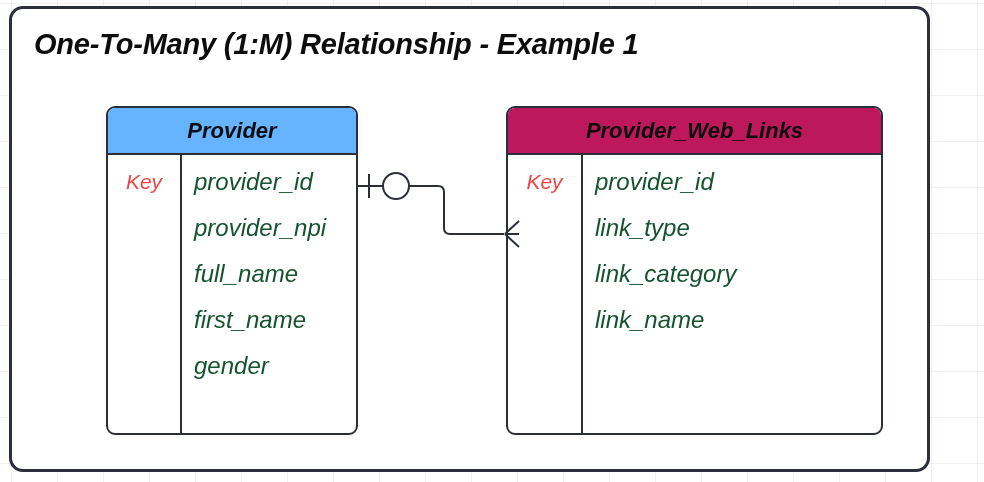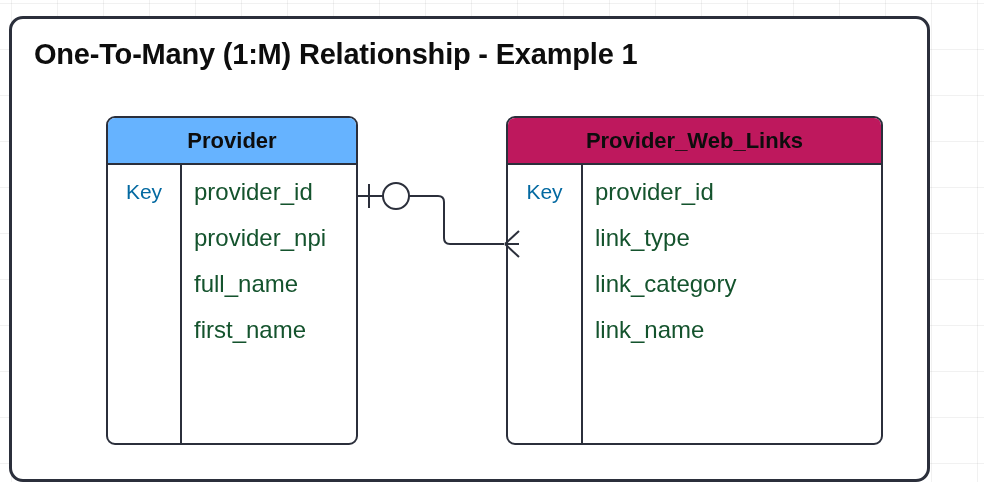--- a/index.html
+++ b/index.html
@@ -25,27 +25,28 @@
       linear-gradient(to right, rgba(0,0,0,0.055) 1px, transparent 1px),
       linear-gradient(to bottom, rgba(0,0,0,0.055) 1px, transparent 1px);
     background-size: 46px 46px;
     background-position: 11px 3px;
   }
 
   
   #frame {
     position: absolute;
     left: 9px;
-    top: 16px;
+    top: 6px;
     width: 921px;
     height: 466px;
     box-sizing: border-box;
     background: #ffffff;
     border: 3px solid #2B2F3B;
     border-radius: 14px;
+    font-style: italic;
   }
 
   
   #diagram-title {
     position: absolute;
     left: 22px;
     top: 19px;
     font-size: 29px;
     font-weight: bold;
     color: #0d0d0d;
@@ -80,21 +81,21 @@
     height: calc(100% - 47px);
   }
   .key-col {
     box-sizing: border-box;
     border-right: 2px solid #2B2F3B;
     flex: 0 0 auto;
     padding-top: 4px;
   }
   .key-label {
     font-size: 21px;
-    color: #0369a1;
+    color: #ef4444;
     text-align: center;
     line-height: 46px;
     height: 46px;
     white-space: nowrap;
   }
   .attr-col {
     flex: 1 1 auto;
     padding-left: 12px;
     padding-top: 4px;
   }
@@ -154,20 +155,21 @@
 
       <div class="entity-body">
         <div class="key-col">
           <div class="key-label">Key</div>
         </div>
         <div class="attr-col">
           <div class="attr-row">provider_id</div>
           <div class="attr-row">provider_npi</div>
           <div class="attr-row">full_name</div>
           <div class="attr-row">first_name</div>
+          <div class="attr-row">gender</div>
         </div>
       </div>
     </div>
 
     <div class="entity" id="entity-provider-web-links">
 
       <div class="entity-header">Provider_Web_Links</div>
 
       <div class="entity-body">
         <div class="key-col">

